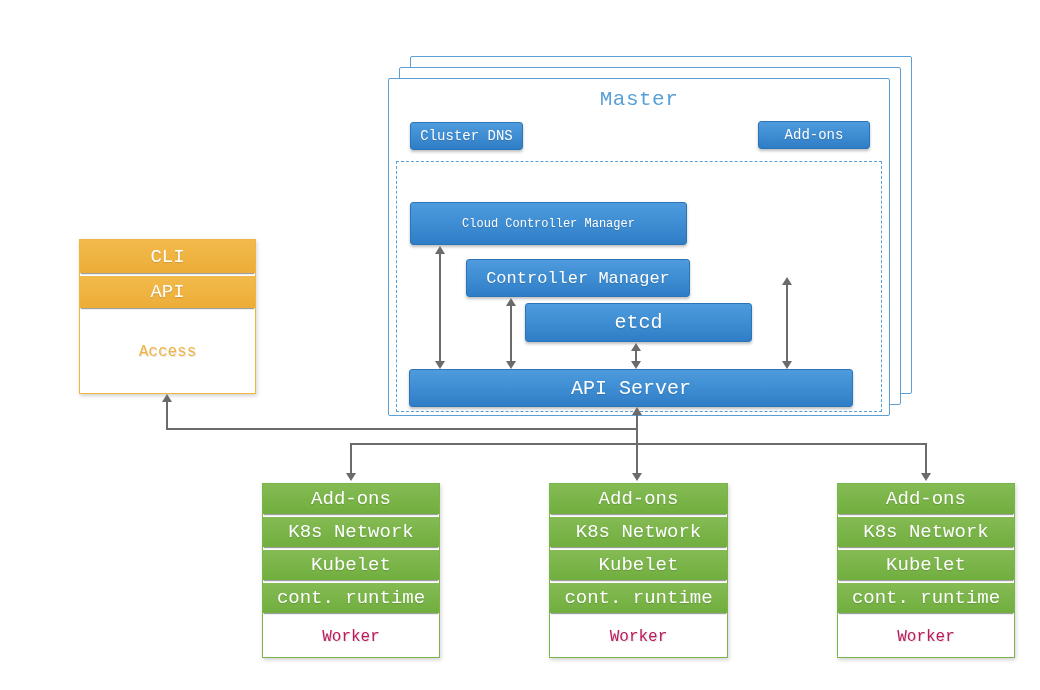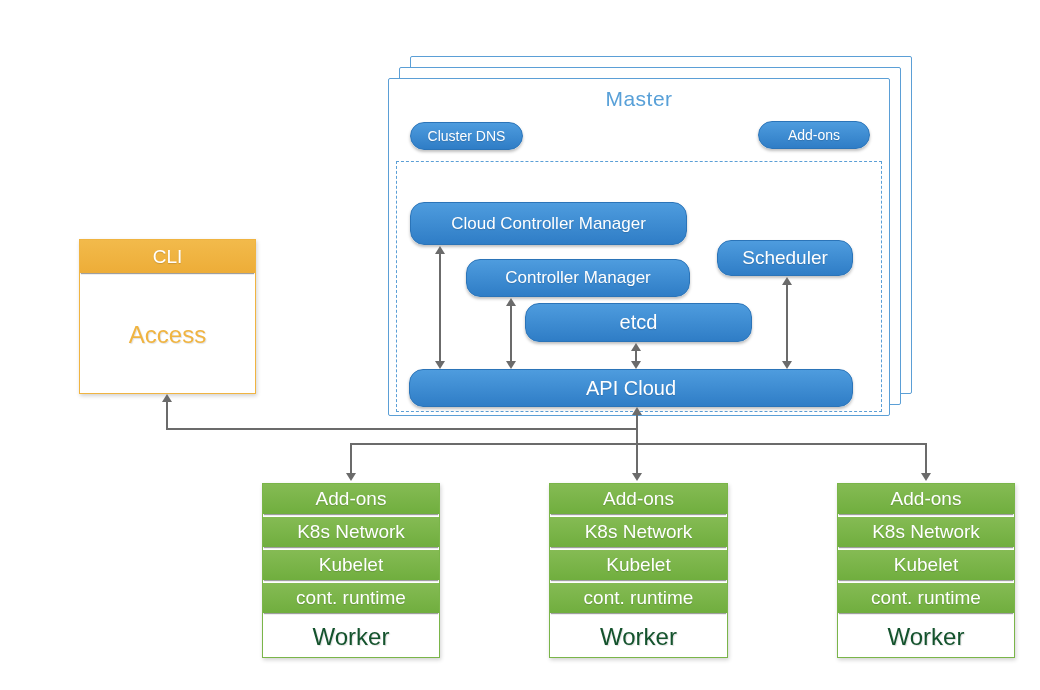--- a/index.html
+++ b/index.html
@@ -1,36 +1,36 @@
 <!DOCTYPE html>
 <html><head>
 <meta charset="utf-8">
 <style>
   * { margin:0; padding:0; box-sizing:border-box; }
   html,body { background:#ffffff; }
   .canvas {
     position:relative; width:1040px; height:690px; background:#ffffff;
-    font-family:Liberation Sans, sans-serif; overflow:hidden;
+    font-family:Liberation Mono, monospace; overflow:hidden;
   }
   .abs { position:absolute; }
 
   
   .master-layer {
     border:1.5px solid #5b9fd6; background:#ffffff; border-radius:2px;
   }
   .panel-title {
     color:#58a0d8; font-size:21px; letter-spacing:0.5px;
     display:flex; align-items:center; justify-content:center;
   }
   .dashed-box { border:1.5px dashed #5b9fd6; background:transparent; }
 
   
   .blue-box {
     background:linear-gradient(180deg,#4e9cde 0%,#2f7dc6 100%);
-    border:1px solid #2b74b8; border-radius:14px; color:#ffffff;
+    border:1px solid #2b74b8; border-radius:3px; color:#ffffff;
     display:flex; align-items:center; justify-content:center;
     box-shadow:0 2px 3px rgba(0,0,0,0.25);
     text-shadow:0 1px 1px rgba(0,0,0,0.15);
   }
 
   
   .stack {
     display:flex; flex-direction:column;
     background:#ffffff; box-shadow:1px 2px 4px rgba(0,0,0,0.18);
   }
@@ -39,25 +39,25 @@
   .stack-row {
     color:#ffffff; display:flex; align-items:center; justify-content:center;
     font-size:19px; margin-bottom:3px; flex:0 0 auto;
     box-shadow:0 2px 1px -1px rgba(80,80,80,0.55);
     text-shadow:0 1px 1px rgba(0,0,0,0.15);
   }
   .row-orange { background:linear-gradient(180deg,#f2ba4b 0%,#edad38 100%); height:32px; }
   .row-green  { background:linear-gradient(180deg,#85bb54 0%,#70ae3e 100%); height:30px; }
   .stack-label {
     flex:1 1 auto; display:flex; align-items:center; justify-content:center;
-    font-size:24px; background:#ffffff;
+    font-size:16px; background:#ffffff;
     text-shadow:1px 1px 1px rgba(0,0,0,0.12);
   }
   .label-orange { color:#f0b441; }
-  .label-green  { color:#14532d; }
+  .label-green  { color:#be185d; }
 
   
   .vline { background:#6b6b6b; width:2px; }
   .hline { background:#6b6b6b; height:2px; }
   .ah { width:0; height:0; }
   .ah-up   { border-left:5px solid transparent; border-right:5px solid transparent; border-bottom:8px solid #6b6b6b; }
   .ah-down { border-left:5px solid transparent; border-right:5px solid transparent; border-top:8px solid #6b6b6b; }
 </style>
 </head>
 <body>
@@ -68,25 +68,24 @@
   <div class="abs master-layer" style="left:399px; top:67px;  width:502px; height:338px;"></div>
   <div class="abs master-layer" style="left:388px; top:78px;  width:502px; height:338px;"></div>
 
   <div class="abs panel-title" style="left:388px; top:84px; width:502px; height:30px;">Master</div>
 
   <div class="abs blue-box" style="left:410px; top:122px; width:113px; height:28px; font-size:14px;">Cluster DNS</div>
   <div class="abs blue-box" style="left:758px; top:121px; width:112px; height:28px; font-size:14px;">Add-ons</div>
 
   <div class="abs dashed-box" style="left:396px; top:161px; width:486px; height:251px;"></div>
 
-  <div class="abs blue-box" style="left:410px; top:202px; width:277px; height:43px; font-size:17px;">Cloud Controller Manager</div>
+  <div class="abs blue-box" style="left:410px; top:202px; width:277px; height:43px; font-size:12px;">Cloud Controller Manager</div>
   <div class="abs blue-box" style="left:466px; top:259px; width:224px; height:38px; font-size:17px;">Controller Manager</div>
   <div class="abs blue-box" style="left:525px; top:303px; width:227px; height:39px; font-size:20px;">etcd</div>
-  <div class="abs blue-box" style="left:717px; top:240px; width:136px; height:36px; font-size:19px;">Scheduler</div>
-  <div class="abs blue-box" style="left:409px; top:369px; width:444px; height:38px; font-size:20px;">API Cloud</div>
+  <div class="abs blue-box" style="left:409px; top:369px; width:444px; height:38px; font-size:20px;">API Server</div>
 
   <div>
     <div class="abs ah ah-up" style="left:435px; top:246px;"></div>
     <div class="abs vline" style="left:439px; top:254px; height:107px;"></div>
     <div class="abs ah ah-down" style="left:435px; top:361px;"></div>
   </div>
   <div>
     <div class="abs ah ah-up" style="left:506px; top:298px;"></div>
     <div class="abs vline" style="left:510px; top:306px; height:55px;"></div>
     <div class="abs ah ah-down" style="left:506px; top:361px;"></div>
@@ -97,20 +96,21 @@
     <div class="abs ah ah-down" style="left:631px; top:361px;"></div>
   </div>
   <div>
     <div class="abs ah ah-up" style="left:782px; top:277px;"></div>
     <div class="abs vline" style="left:786px; top:285px; height:76px;"></div>
     <div class="abs ah ah-down" style="left:782px; top:361px;"></div>
   </div>
 
   <div class="abs stack stack-orange" style="left:79px; top:239px; width:177px; height:155px;">
     <div class="stack-row row-orange" style="height:33px;">CLI</div>
+    <div class="stack-row row-orange" style="height:32px;">API</div>
     <div class="stack-label label-orange">Access</div>
   </div>
 
   <div class="abs stack stack-green" style="left:262px; top:483px; width:178px; height:175px;">
     <div class="stack-row row-green">Add-ons</div>
     <div class="stack-row row-green">K8s Network</div>
     <div class="stack-row row-green">Kubelet</div>
     <div class="stack-row row-green">cont. runtime</div>
     <div class="stack-label label-green">Worker</div>
   </div>

